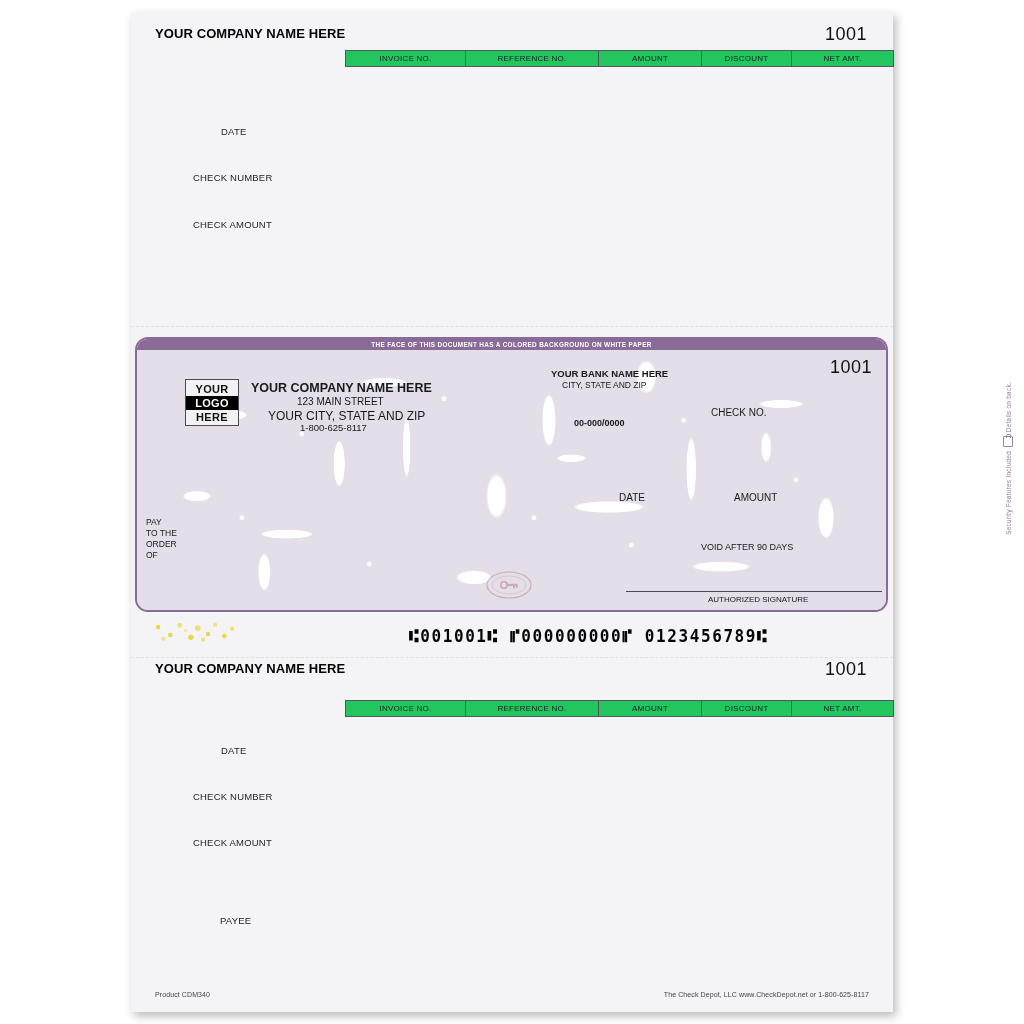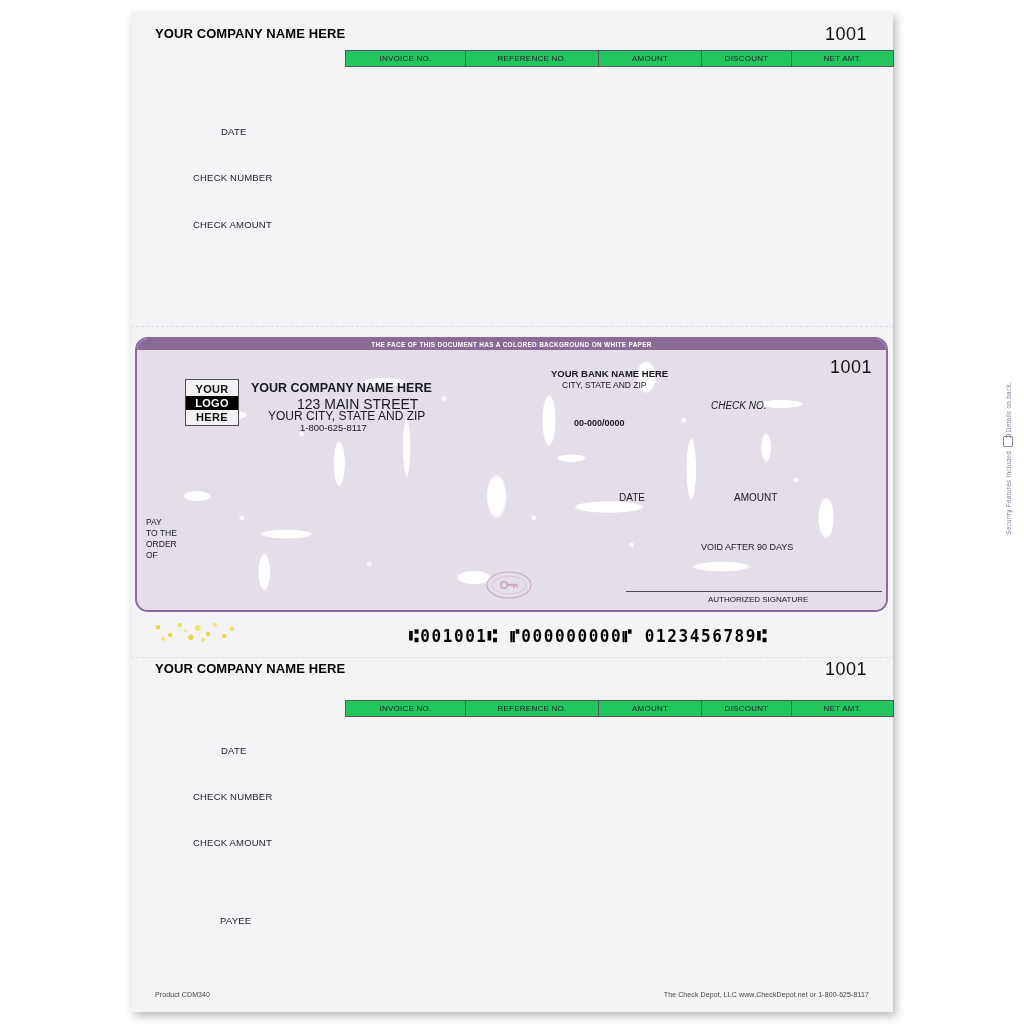--- a/index.html
+++ b/index.html
@@ -325,29 +325,29 @@
 
       <div class="checknum-big" style="right:14px; top:18px;">1001</div>
 
       <div class="logo-box">
         <div>YOUR</div>
         <div class="inv">LOGO</div>
         <div>HERE</div>
       </div>
 
       <div class="ck bold" style="left:114px; top:42px; font-size:12.5px;">YOUR COMPANY NAME HERE</div>
-      <div class="ck" style="left:160px; top:57px; font-size:14px;">123 MAIN STREET</div>
+      <div class="ck" style="left:160px; top:57px; font-size:10px;">123 MAIN STREET</div>
       <div class="ck" style="left:131px; top:70px; font-size:12px;">YOUR CITY, STATE AND ZIP</div>
       <div class="ck" style="left:163px; top:83px; font-size:9.5px;">1-800-625-8117</div>
 
       <div class="ck bold" style="left:414px; top:29px; font-size:9.5px;">YOUR BANK NAME HERE</div>
       <div class="ck" style="left:425px; top:41px; font-size:8.5px;">CITY, STATE AND ZIP</div>
       <div class="ck" style="left:437px; top:79px; font-size:9px;font-weight:bold;">00-000/0000</div>
 
-      <div class="ck" style="left:574px; top:61px; font-size:10px;font-style:italic;">CHECK NO.</div>
+      <div class="ck" style="left:574px; top:68px; font-size:10px;">CHECK NO.</div>
 
       <div class="ck" style="left:482px; top:153px; font-size:10px;">DATE</div>
       <div class="ck" style="left:597px; top:153px; font-size:10px;">AMOUNT</div>
       <div class="ck" style="left:564px; top:203px; font-size:9px;">VOID AFTER 90 DAYS</div>
 
       <div class="ck" style="left:9px; top:178px; font-size:8.5px;text-align:center;">PAY</div>
       <div class="ck" style="left:9px; top:189px; font-size:8.5px;">TO THE</div>
       <div class="ck" style="left:9px; top:200px; font-size:8.5px;">ORDER</div>
       <div class="ck" style="left:9px; top:211px; font-size:8.5px;">OF</div>
 

